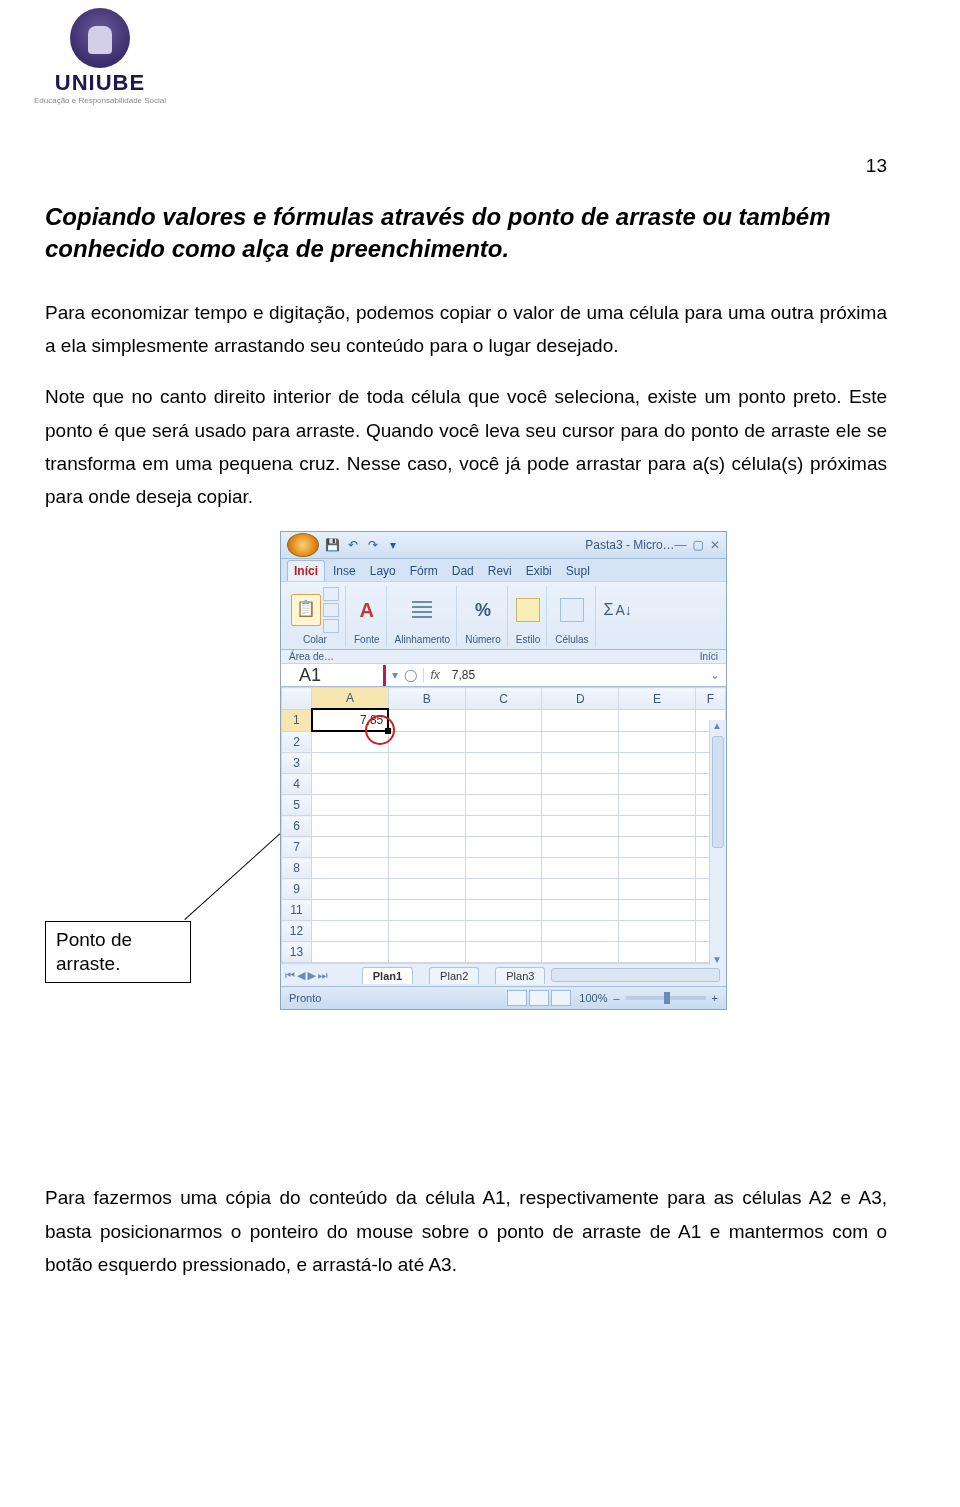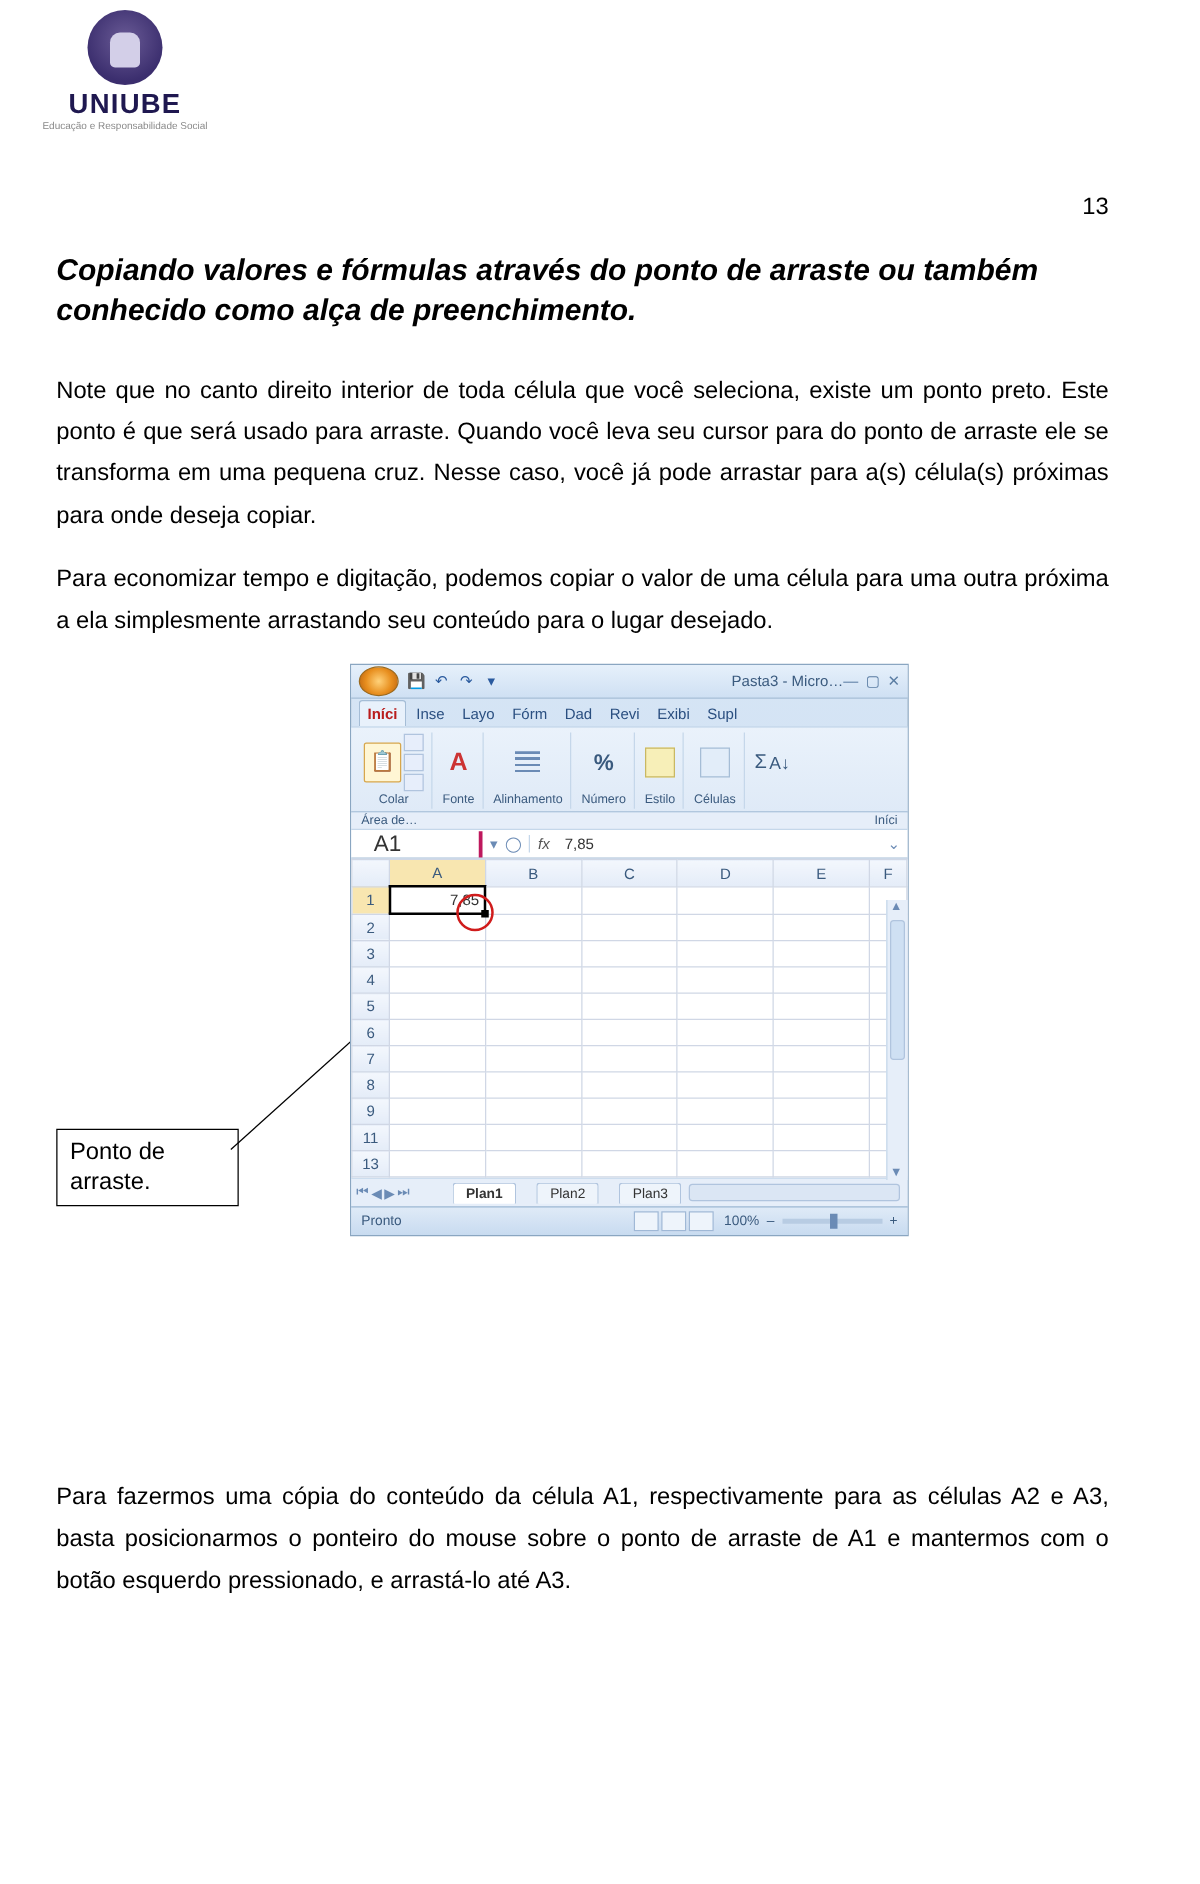--- a/index.html
+++ b/index.html
@@ -71,21 +71,21 @@
   
   .excel-wrap {
     position: relative;
     width: 870px;
     height: 620px;
     margin: 4px 0 30px 0;
   }
   .callout-box {
     position: absolute;
     left: 0px;
-    top: 372px;
+    top: 390px;
     border: 1.5px solid #000;
     background:#fff;
     padding: 6px 14px 6px 10px;
     font-size: 19px;
     line-height: 1.25;
     width: 120px;
   }
   .callout-line {
     position:absolute;
     left:140px; top:388px;
@@ -251,22 +251,22 @@
   <div class="logo-wrap">
     <div class="logo-circle"></div>
     <div class="logo-word">UNIUBE</div>
     <div class="logo-sub">Educação e Responsabilidade Social</div>
   </div>
 
   <div class="page-number">13</div>
 
   <div class="section-title">Copiando valores e fórmulas através do ponto de arraste ou também conhecido como alça de preenchimento.</div>
 
+  <div class="para">Para economizar tempo e digitação, podemos copiar o valor de uma célula para uma outra próxima a ela simplesmente arrastando seu conteúdo para o lugar desejado.</div>
   <div class="para">Note que no canto direito interior de toda célula que você seleciona, existe um ponto preto. Este ponto é que será usado para arraste.  Quando você leva seu cursor para do ponto de arraste ele se transforma em uma pequena cruz. Nesse caso, você já pode arrastar para a(s) célula(s) próximas para onde deseja copiar.</div>
-  <div class="para">Para economizar tempo e digitação, podemos copiar o valor de uma célula para uma outra próxima a ela simplesmente arrastando seu conteúdo para o lugar desejado.</div>
 
   <div class="excel-wrap">
 
     <div class="callout-box">Ponto de arraste.</div>
     <div class="callout-line"></div>
 
     <div class="excel">
       <div class="titlebar">
         <div class="office-btn"></div>
         <div class="qat">
@@ -469,20 +469,29 @@
           <tr>
                 <th class="rowhdr">11</th>
                 <td class="colA"></td>
                 <td></td>
                 <td></td>
                 <td></td>
                 <td></td>
                 <td></td>
               </tr>
           <tr>
+                <th class="rowhdr">12</th>
+                <td class="colA"></td>
+                <td></td>
+                <td></td>
+                <td></td>
+                <td></td>
+                <td></td>
+              </tr>
+          <tr>
                 <th class="rowhdr">13</th>
                 <td class="colA"></td>
                 <td></td>
                 <td></td>
                 <td></td>
                 <td></td>
                 <td></td>
               </tr>
         </tbody>
           </table>

